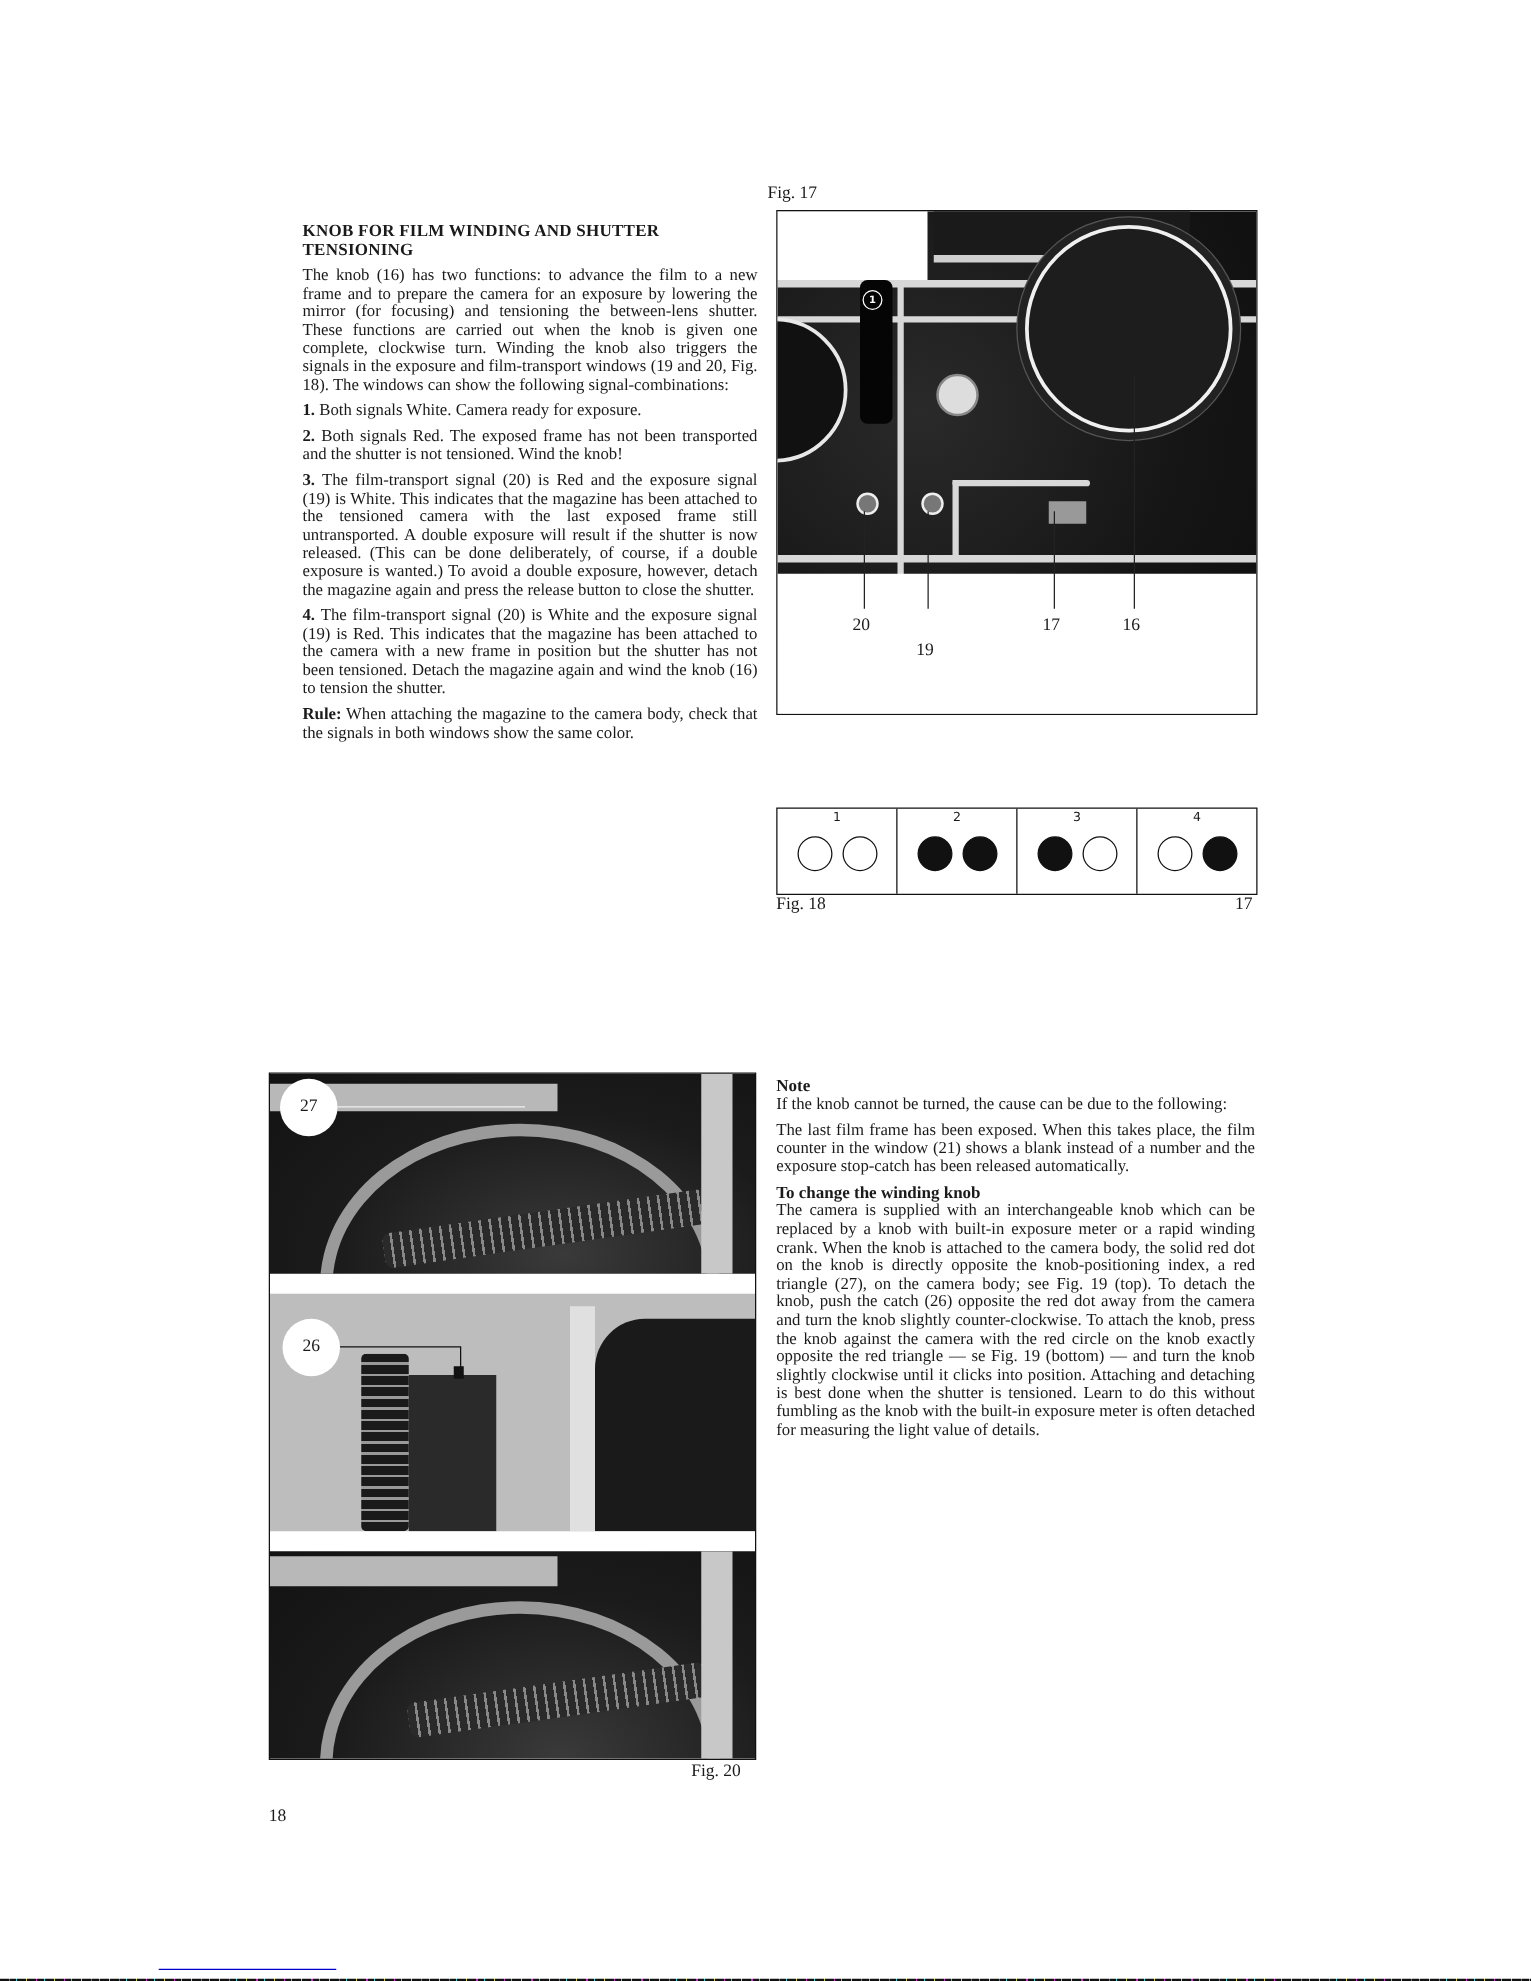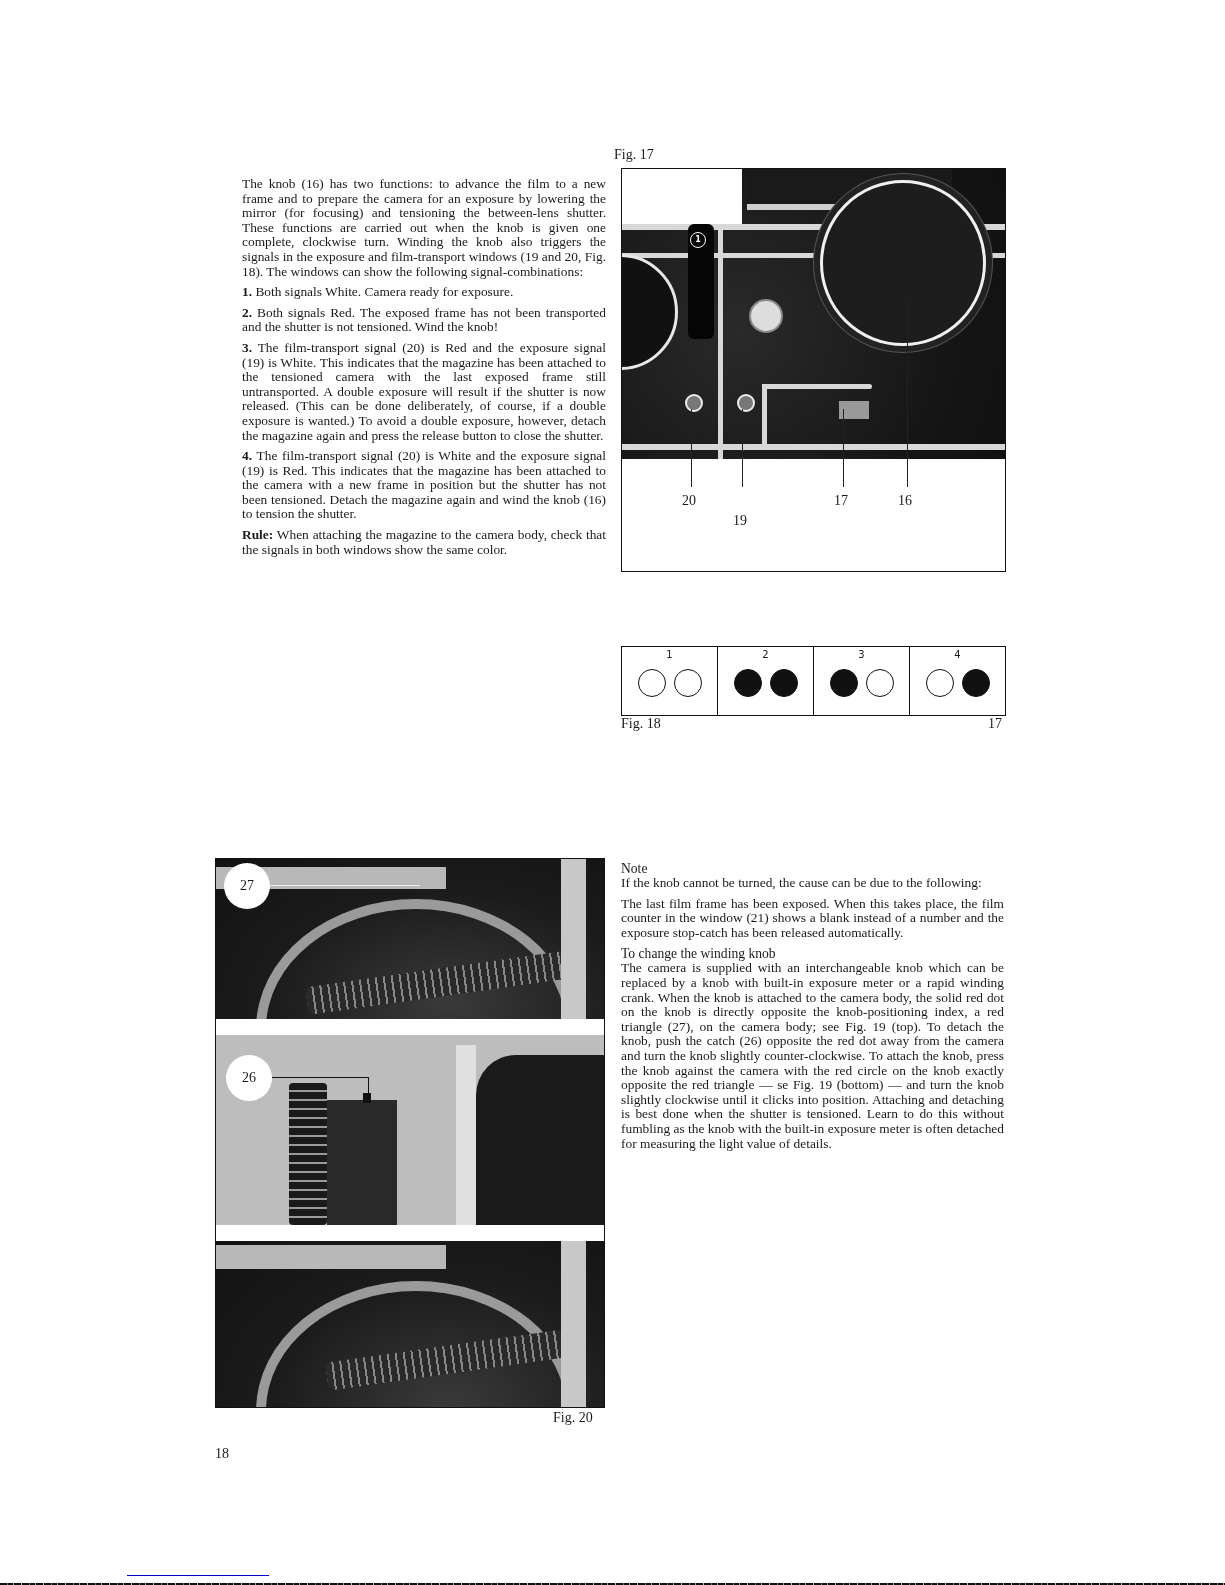--- a/index.html
+++ b/index.html
@@ -4,21 +4,21 @@
 <style>
   html, body { margin: 0; padding: 0; }
   body {
     width: 1225px; height: 1585px; position: relative; background: #ffffff;
     overflow: hidden; color: #1a1a1a;
     font-family: "Liberation Serif", "DejaVu Serif", serif;
   }
   .col { position: absolute; font-size: 13.4px; line-height: 14.6px; text-align: justify; }
   .col p { margin: 0 0 6px 0; }
   .heading { font-weight: bold; font-size: 13.6px; line-height: 15px; margin: 0; text-align: left; letter-spacing: 0.2px; }
-  .subhead { font-weight: normal; font-size: 13.6px; line-height: 15px; margin: 0; }
+  .subhead { font-weight: bold; font-size: 13.6px; line-height: 15px; margin: 0; }
   .num { font-weight: bold; }
   .caption { position: absolute; font-size: 14px; }
   .pageno { position: absolute; font-size: 14px; }
 
   
   .fig17 { position: absolute; left: 621px; top: 168px; width: 383px; height: 402px; border: 1.5px solid #111; background: #fff; overflow: hidden; }
   .cam-body { position: absolute; left: 0; top: 0; width: 383px; height: 400px;
     background: radial-gradient(circle at 30% 40%, #2a2a2a 0%, #151515 60%, #0e0e0e 100%); }
   .cam-top { position: absolute; left: 0; top: 0; width: 120px; height: 55px; background: #fff; }
   .viewfinder { position: absolute; left: 125px; top: 0; width: 205px; height: 35px; background: #1a1a1a; border-bottom: 6px solid #cfcfcf; }
@@ -55,20 +55,21 @@
   .gear-v { position: absolute; background: repeating-linear-gradient(0deg, #1a1a1a 0 7px, #999 7px 9px); border-radius: 4px; }
 
   .link-underline { position: absolute; left: 127px; top: 1575px; width: 142px; height: 1px; background: #0000cc; }
   .noise-strip { position: absolute; left: 0; top: 1583px; width: 1225px; height: 2px;
     background: repeating-linear-gradient(90deg, #111 0 7px, #c3c 7px 8px, #111 8px 13px, #3cc 13px 14px, #111 14px 21px, #cc3 21px 22px); }
 </style>
 </head>
 <body>
 
 <div class="col" style="left:242px; top:177px; width:364px;">
+  <p class="heading">KNOB FOR FILM WINDING AND SHUTTER TENSIONING</p>
   <p>The knob (16) has two functions: to advance the film to a new frame and to prepare the camera for an exposure by lowering the mirror (for focusing) and tensioning the between-lens shutter. These functions are carried out when the knob is given one complete, clockwise turn. Winding the knob also triggers the signals in the exposure and film-transport windows (19 and 20, Fig. 18). The windows can show the following signal-combinations:</p>
   <p><span class="num">1.</span> <span>Both signals White. Camera ready for exposure.</span></p>
   <p><span class="num">2.</span> <span>Both signals Red. The exposed frame has not been transported and the shutter is not tensioned. Wind the knob!</span></p>
   <p><span class="num">3.</span> <span>The film-transport signal (20) is Red and the exposure signal (19) is White. This indicates that the magazine has been attached to the tensioned camera with the last exposed frame still untransported. A double exposure will result if the shutter is now released. (This can be done deliberately, of course, if a double exposure is wanted.) To avoid a double exposure, however, detach the magazine again and press the release button to close the shutter.</span></p>
   <p><span class="num">4.</span> <span>The film-transport signal (20) is White and the exposure signal (19) is Red. This indicates that the magazine has been attached to the camera with a new frame in position but the shutter has not been tensioned. Detach the magazine again and wind the knob (16) to tension the shutter.</span></p>
   <p><span class="num">Rule:</span> <span>When attaching the magazine to the camera body, check that the signals in both windows show the same color.</span></p>
 </div>
 
 <div class="caption" style="left:598px; top:147px;margin-left:16px;">Fig. 17</div>
 <div class="fig17">

